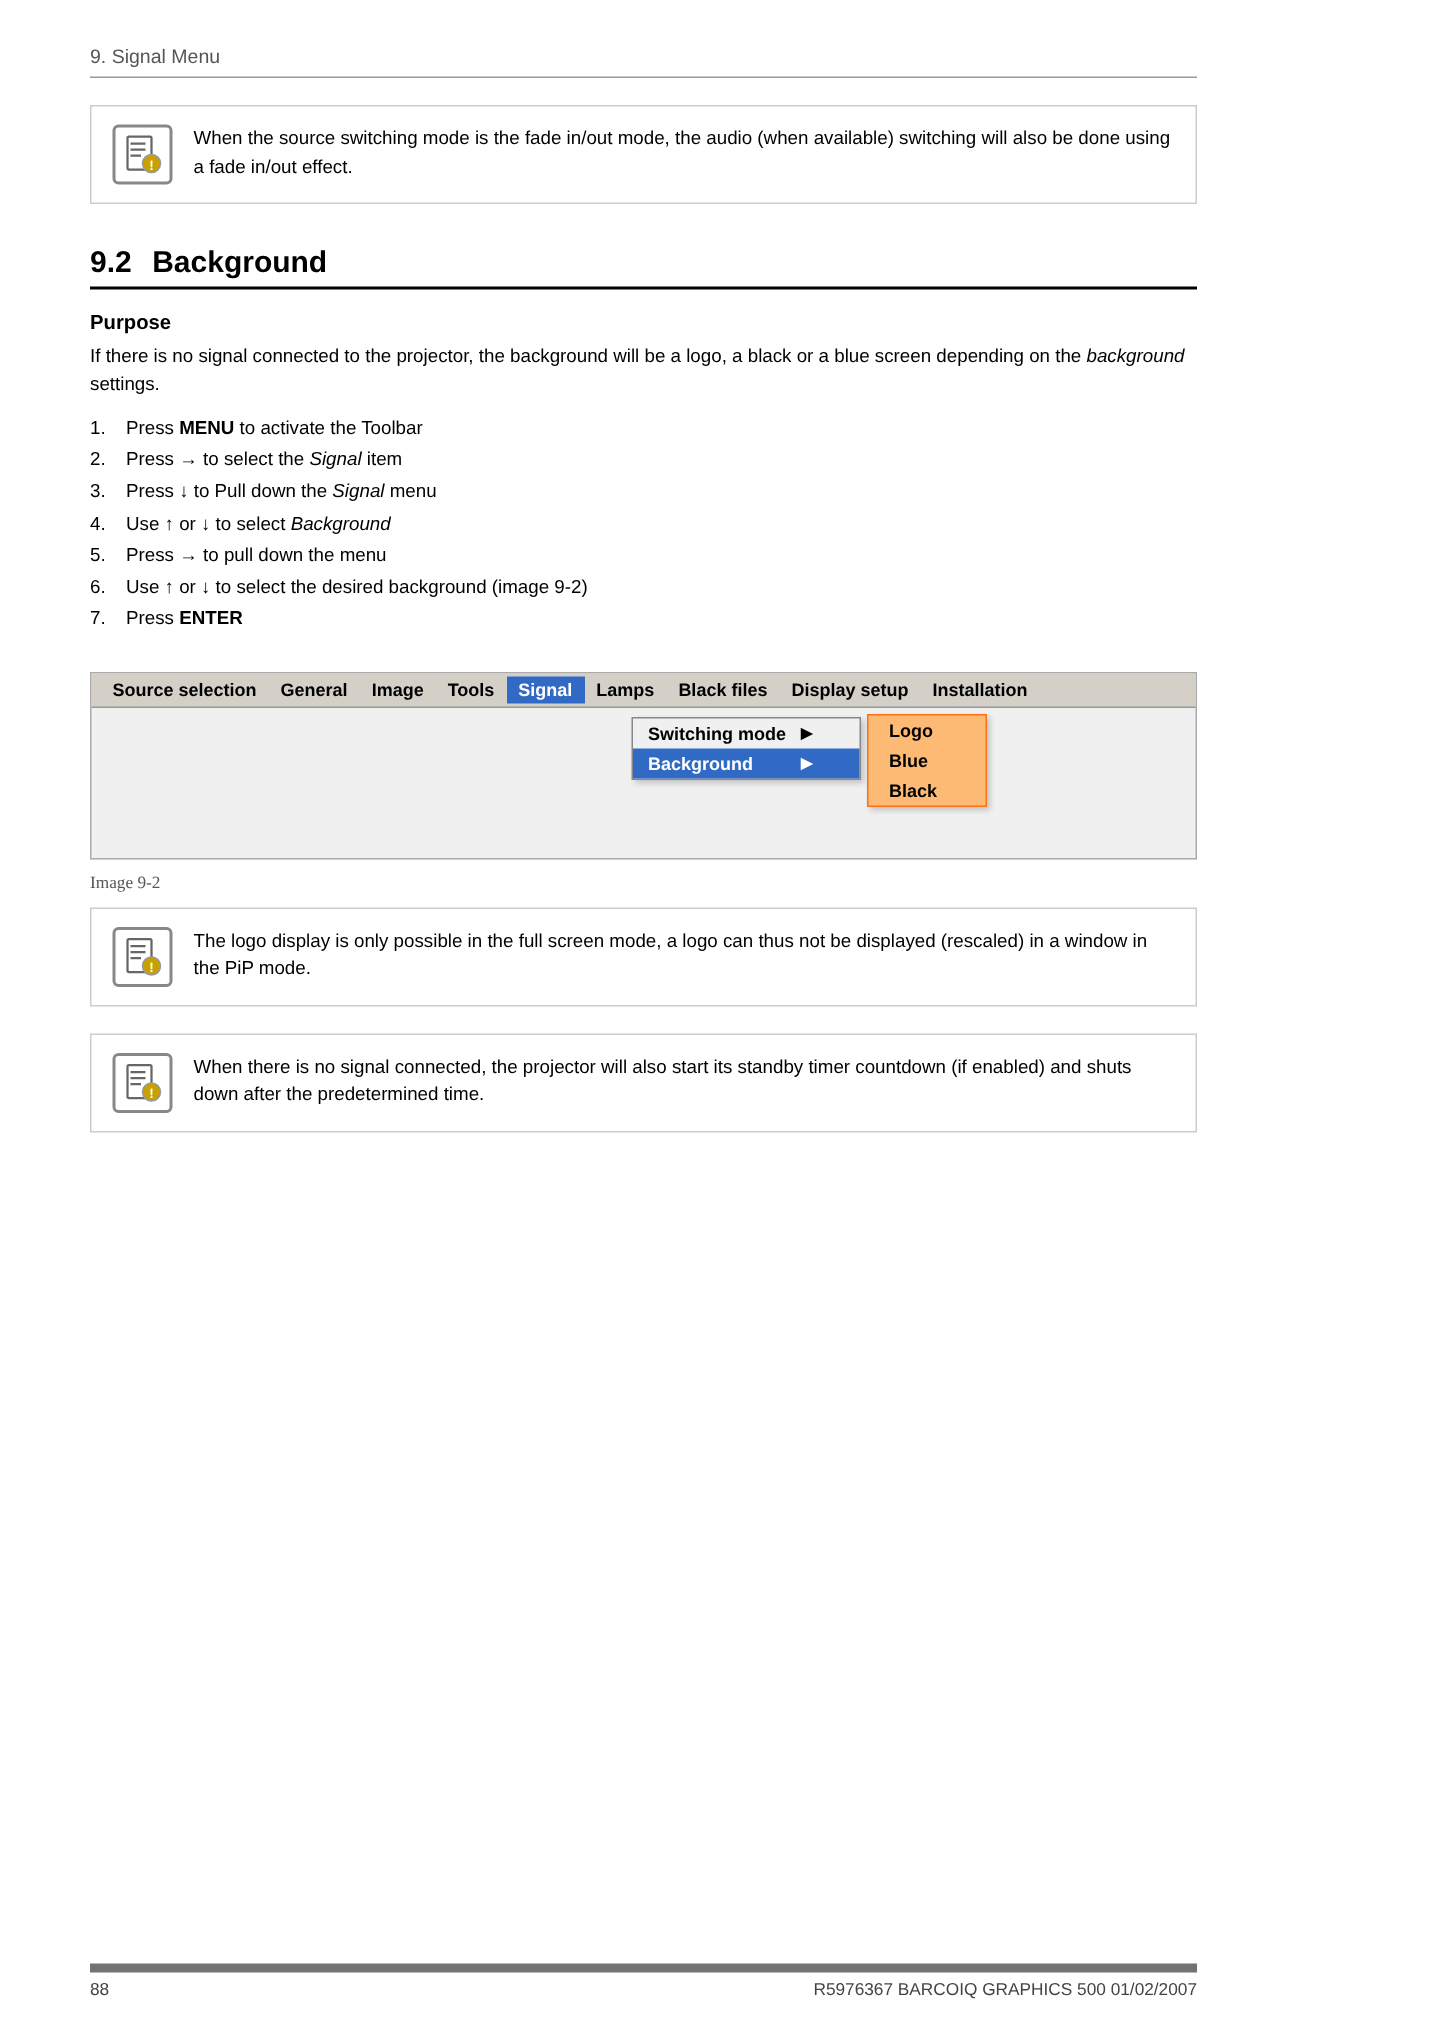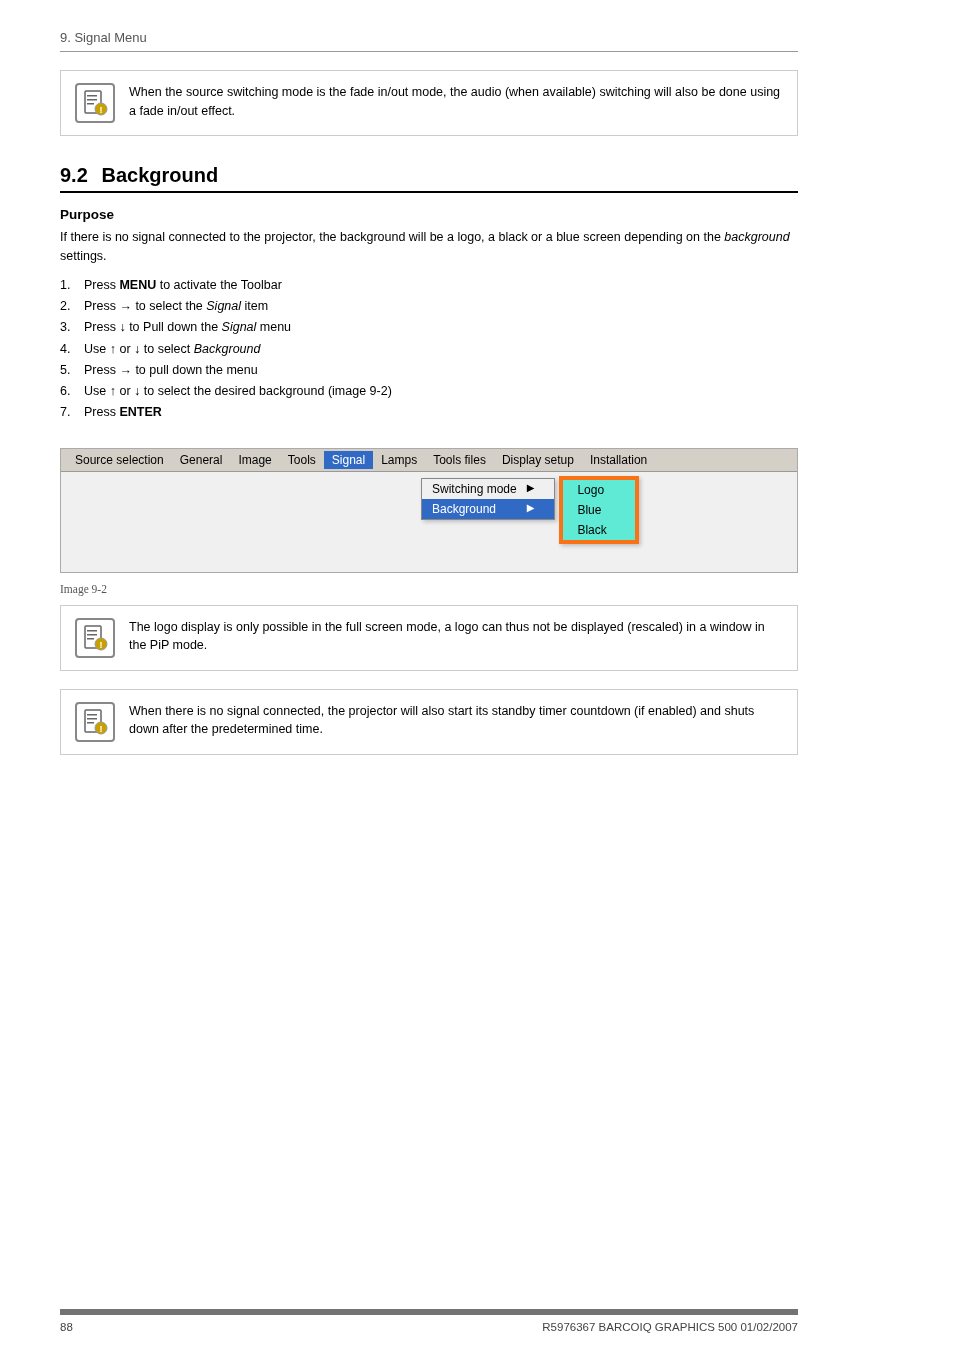--- a/index.html
+++ b/index.html
@@ -91,20 +91,21 @@
       position: absolute;
       left: 0;
     }
     .menu-demo {
       border: 1px solid #aaa;
       margin: 14px 0 6px 0;
       padding: 0;
       background: #f0f0f0;
       display: inline-block;
       width: 100%;
+      font-weight: bold;
     }
     .menu-bar {
       display: flex;
       flex-direction: row;
       background: #d4d0c8;
       border-bottom: 1px solid #999;
       padding: 2px 6px;
       gap: 0;
       font-size: 12px;
     }
@@ -127,39 +128,39 @@
     }
     .dropdown-panel {
       background: #f0f0f0;
       border: 1px solid #888;
       min-width: 130px;
       margin-left: 360px;
       margin-top: 2px;
       box-shadow: 2px 2px 4px rgba(0,0,0,0.2);
     }
     .dropdown-item {
-      padding: 3px 20px 3px 10px;
+      padding: 3px 31px 3px 10px;
       font-size: 12px;
       display: flex;
-      align-items: flex-start;
+      align-items: center;
       justify-content: space-between;
       white-space: nowrap;
       cursor: default;
     }
     .dropdown-item.highlighted {
       background: #316ac5;
       color: #fff;
     }
     .dropdown-arrow {
       margin-left: 10px;
       font-size: 10px;
     }
     .submenu-panel {
-      background: #5eead4;
-      border: 4px solid #f97316;
+      background: #fdba74;
+      border: 1px solid #f97316;
       min-width: 80px;
       margin-left: 4px;
       margin-top: 0;
       box-shadow: 2px 2px 4px rgba(0,0,0,0.2);
     }
     .submenu-item {
       padding: 3px 14px;
       font-size: 12px;
       cursor: default;
     }
@@ -267,21 +268,21 @@
 
   
   <div class="menu-demo">
     <div class="menu-bar">
       <div class="menu-bar-item">Source selection</div>
       <div class="menu-bar-item">General</div>
       <div class="menu-bar-item">Image</div>
       <div class="menu-bar-item">Tools</div>
       <div class="menu-bar-item active">Signal</div>
       <div class="menu-bar-item">Lamps</div>
-      <div class="menu-bar-item">Tools files</div>
+      <div class="menu-bar-item">Black files</div>
       <div class="menu-bar-item">Display setup</div>
       <div class="menu-bar-item">Installation</div>
     </div>
     <div class="menu-dropdown-area">
       <div class="dropdown-row">
         <div class="dropdown-panel">
           <div class="dropdown-item">
             <span>Switching mode</span>
             <span class="dropdown-arrow">▶</span>
           </div>

